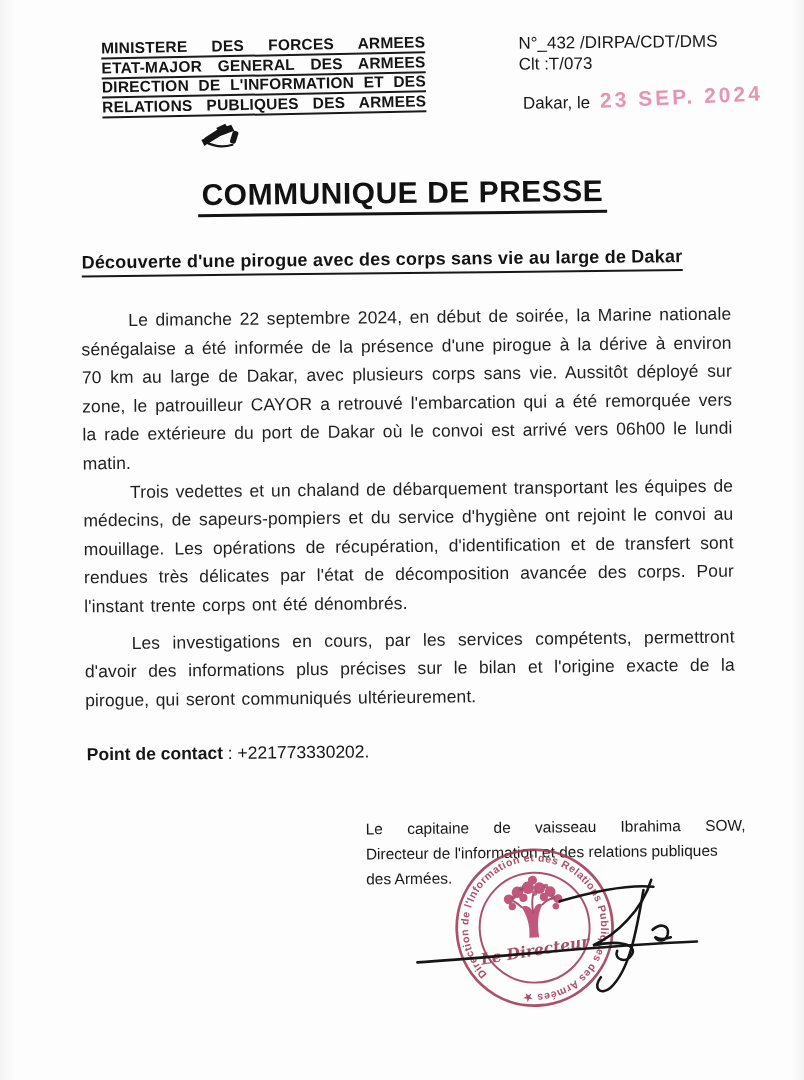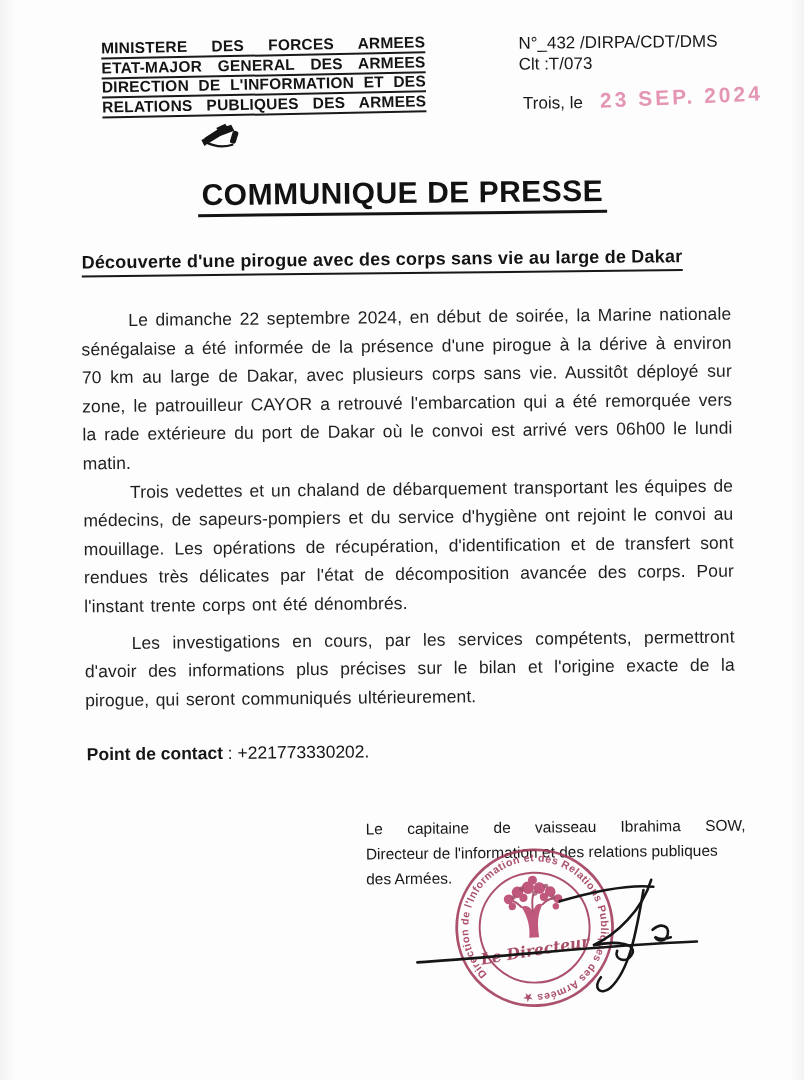--- a/index.html
+++ b/index.html
@@ -93,21 +93,21 @@
         <rect x="33" y="9" width="6" height="13" rx="2.5" fill="#151515" transform="rotate(18 36 15)"></rect>
         <path d="M7 20 q 13 7 27 3" stroke="#151515" stroke-width="2.2" fill="none" stroke-linecap="round"></path>
         <path d="M3 18 l4 -2 3 5 -4 3 z" fill="#151515"></path>
       </svg>
     </div>
 
     <div class="ref">
       <div>N°_432 /DIRPA/CDT/DMS</div>
       <div>Clt :T/073</div>
     </div>
-    <div class="dateline">Trois, le</div>
+    <div class="dateline">Dakar, le</div>
     <div class="date-stamp">23 SEP. 2024</div>
 
     <div class="title-wrap">
       <span class="title">COMMUNIQUE DE PRESSE</span>
     </div>
 
     <div class="subject-wrap">
       <span class="subject">Découverte d'une pirogue avec des corps sans vie au large de Dakar</span>
     </div>
 

